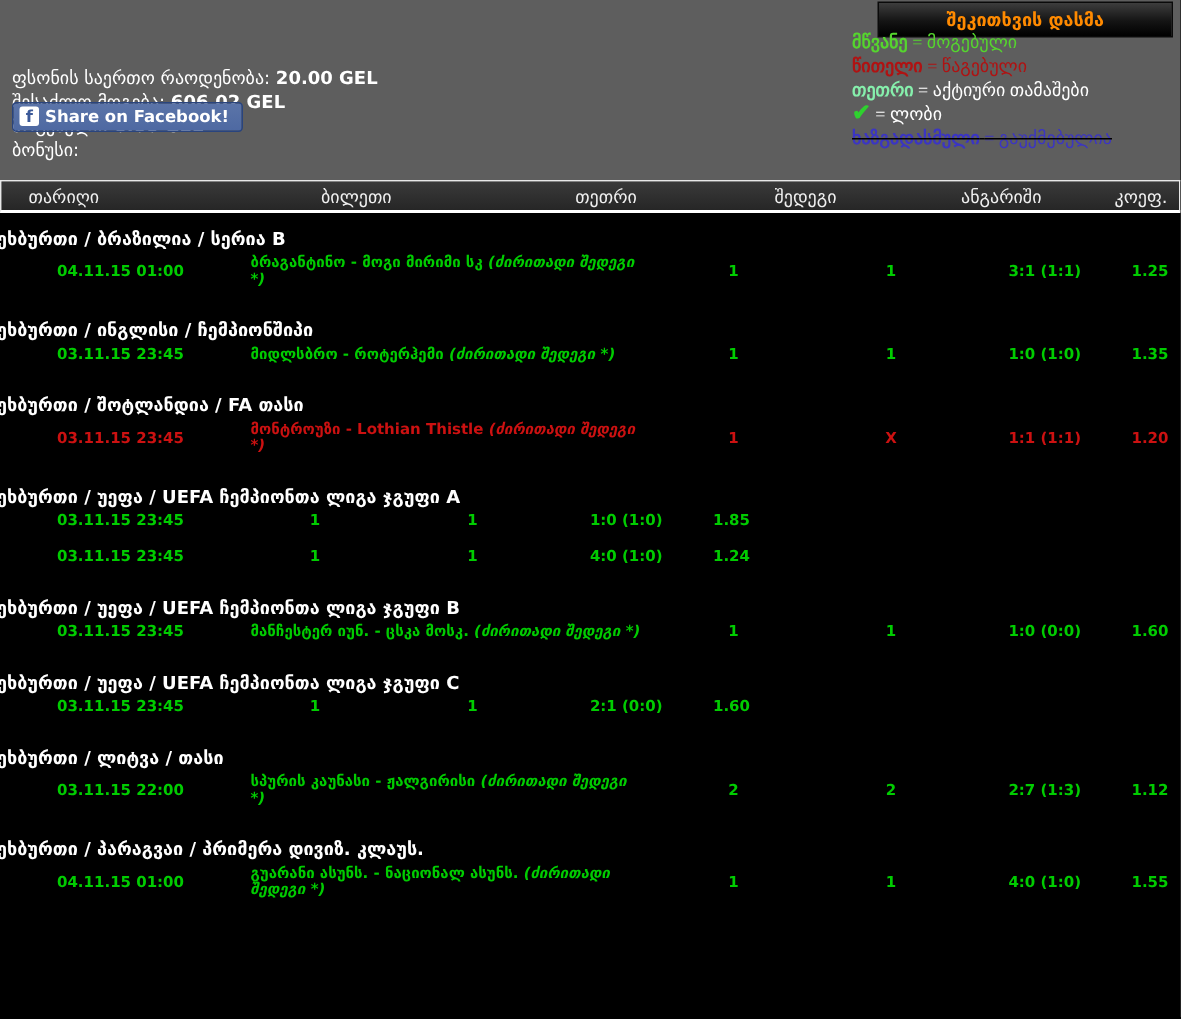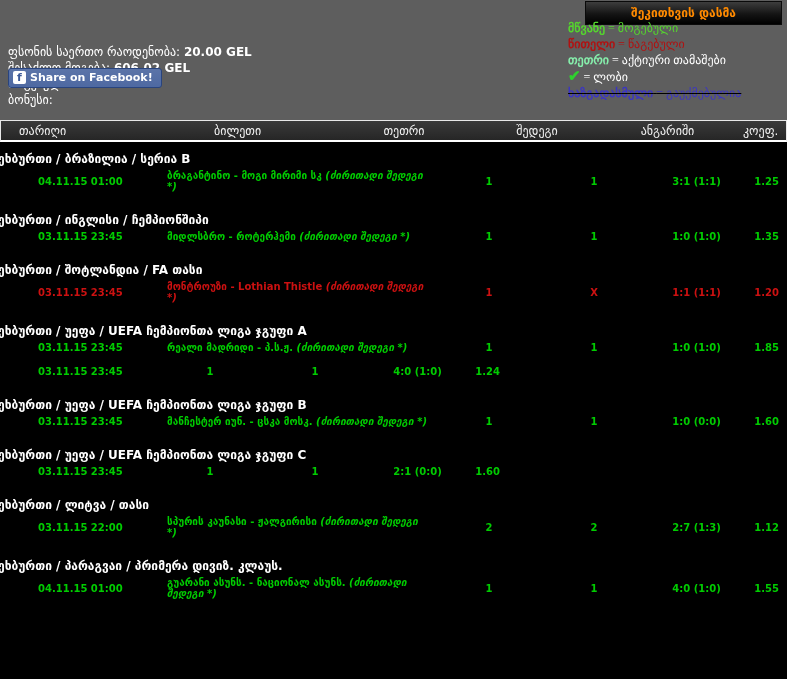--- a/index.html
+++ b/index.html
@@ -177,24 +177,20 @@
     <div class="c type">1</div>
     <div class="c result">X</div>
     <div class="c score">1:1 (1:1)</div>
     <div class="c coef">1.20</div>
   </div>
 
   <div class="league">ეხბურთი / უეფა / UEFA ჩემპიონთა ლიგა ჯგუფი A</div>
 
   <div class="row" style="color: rgb(0, 204, 0);">
     <div class="c date">03.11.15 23:45</div>
-    <div class="c ticket">
-      <span class="match">რეალი მადრიდი - პ.ს.ჟ.</span>
-      <span class="market">(ძირითადი შედეგი *)</span>
-    </div>
     <div class="c type">1</div>
     <div class="c result">1</div>
     <div class="c score">1:0 (1:0)</div>
     <div class="c coef">1.85</div>
   </div>
 
   <div class="row" style="color: rgb(0, 204, 0);">
     <div class="c date">03.11.15 23:45</div>
     <div class="c type">1</div>
     <div class="c result">1</div>

